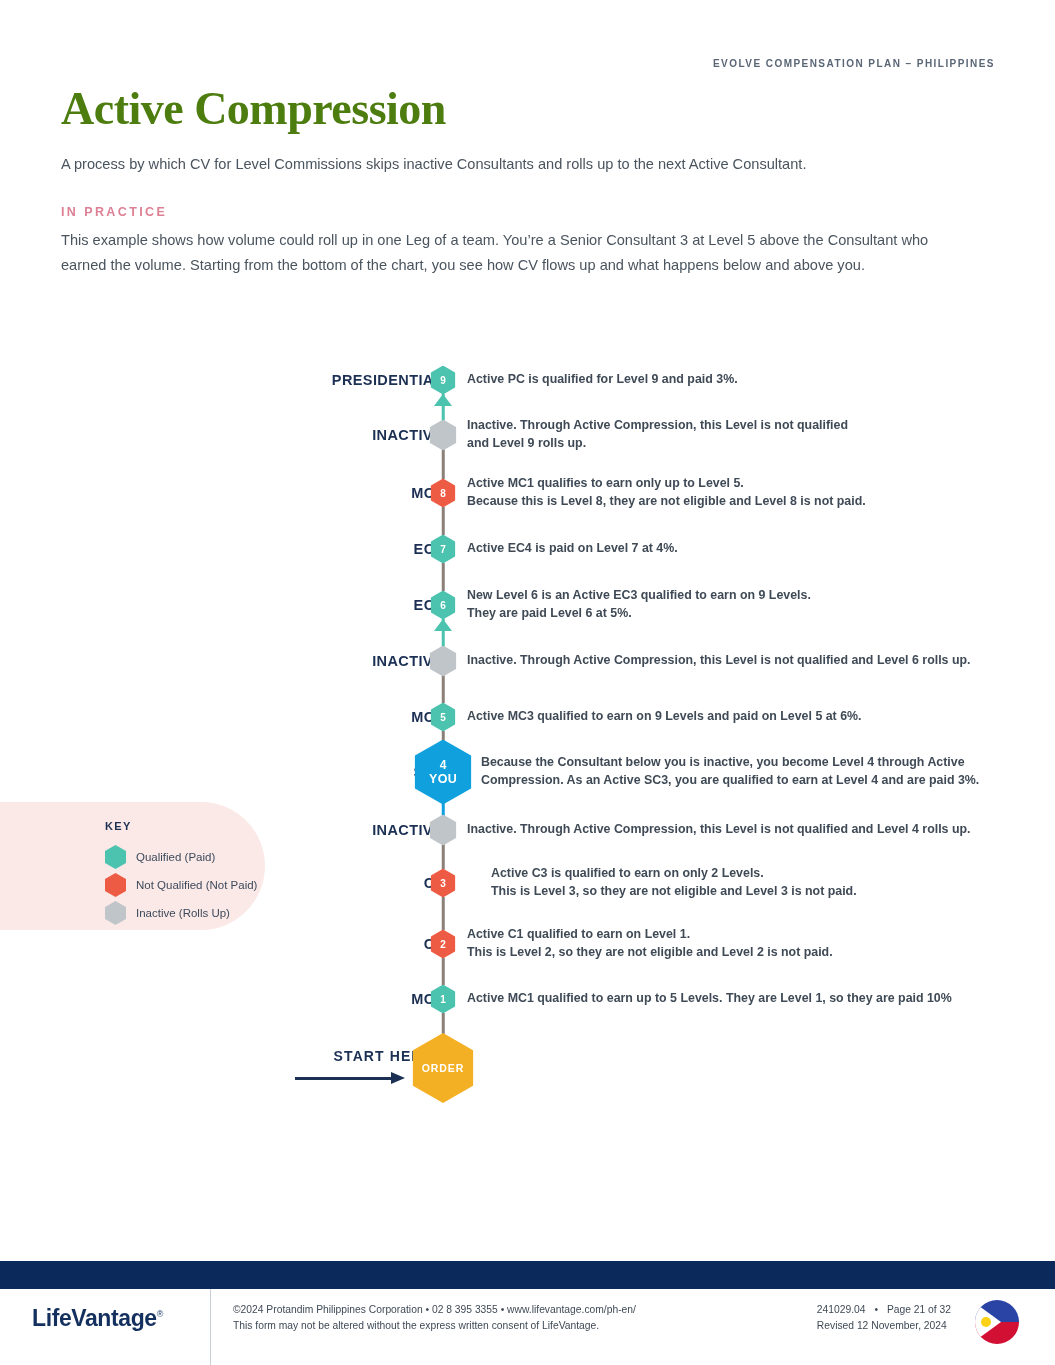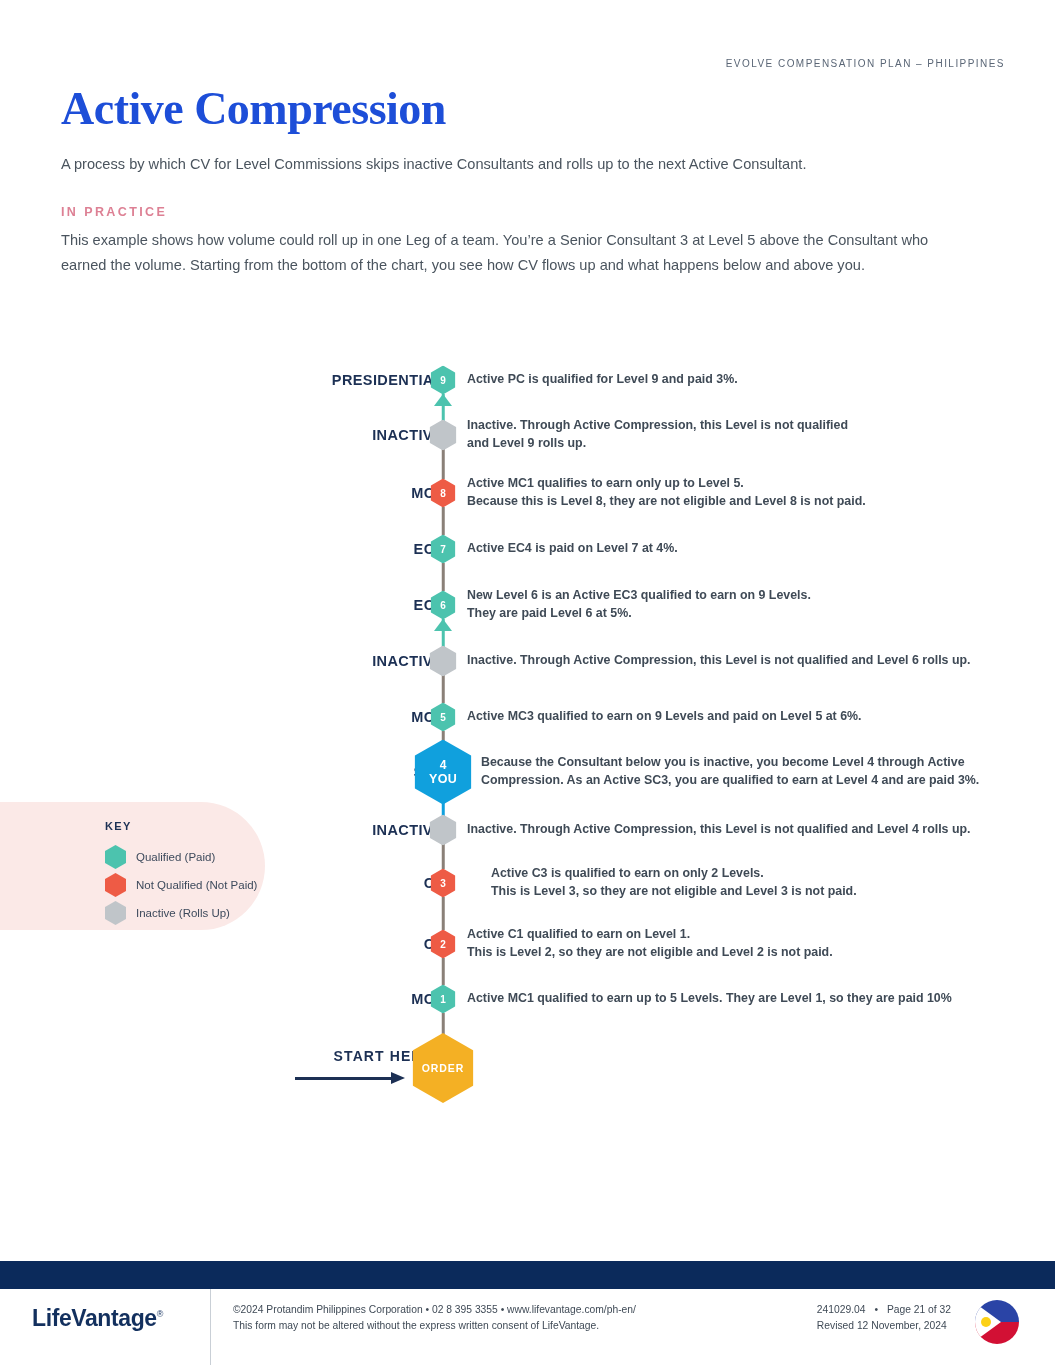--- a/index.html
+++ b/index.html
@@ -7,30 +7,30 @@
     width:1055px;height:1365px;
     background:#ffffff;
     font-family:"Liberation Sans", sans-serif;
     color:#3f4a56;
     position:relative;
     overflow:hidden;
   }
 
   
   .eyebrow{
-    position:absolute; top:58px; right:50px;
-    font-size:10px; font-weight:400; letter-spacing:1.45px;
+    position:absolute; top:58px; right:60px;
+    font-size:10px; font-weight:700; letter-spacing:1.45px;
     color:#5a6676;
     text-align:center;
   }
   .page-title{
     position:absolute; top:82px; left:61px;
     font-family:"Liberation Serif", serif;
     font-size:46px; font-weight:700; letter-spacing:-0.5px;
-    color:#1d4ed8;
+    color:#4d7c0f;
     margin:0;
   }
   .intro{
     position:absolute; top:153px; left:61px; width:900px;
     font-size:14.6px; line-height:1.55; color:#4a545e;
   }
   .section-label{
     position:absolute; top:205px; left:61px;
     font-size:12.5px; font-weight:700; letter-spacing:2.4px;
     color:#dd8094;

